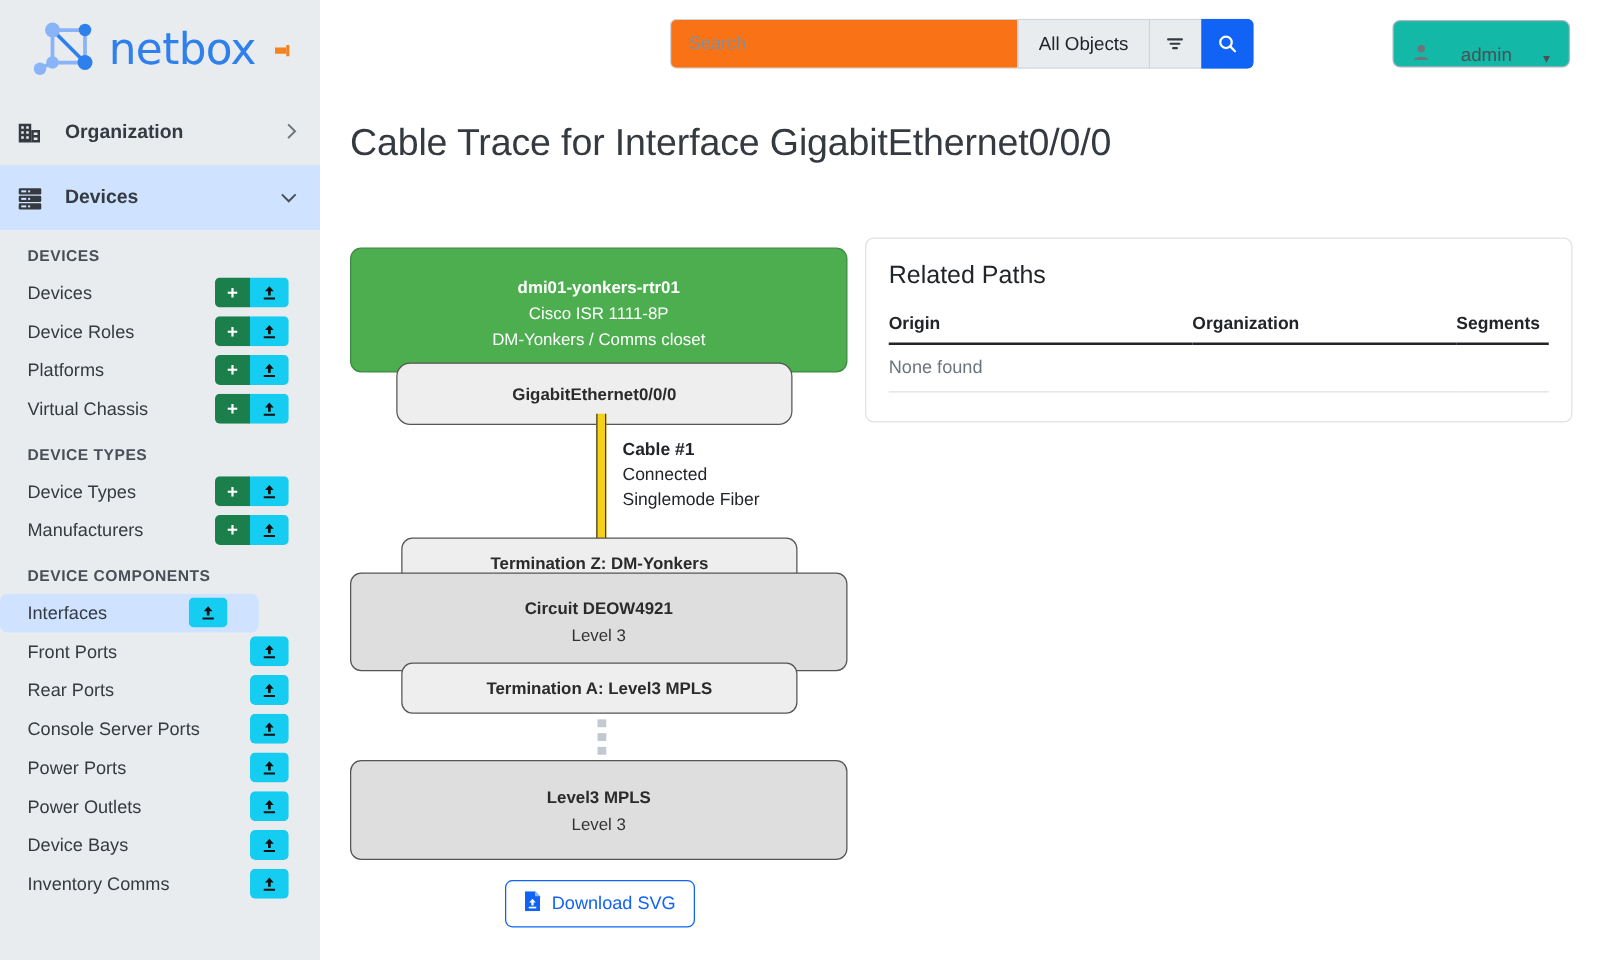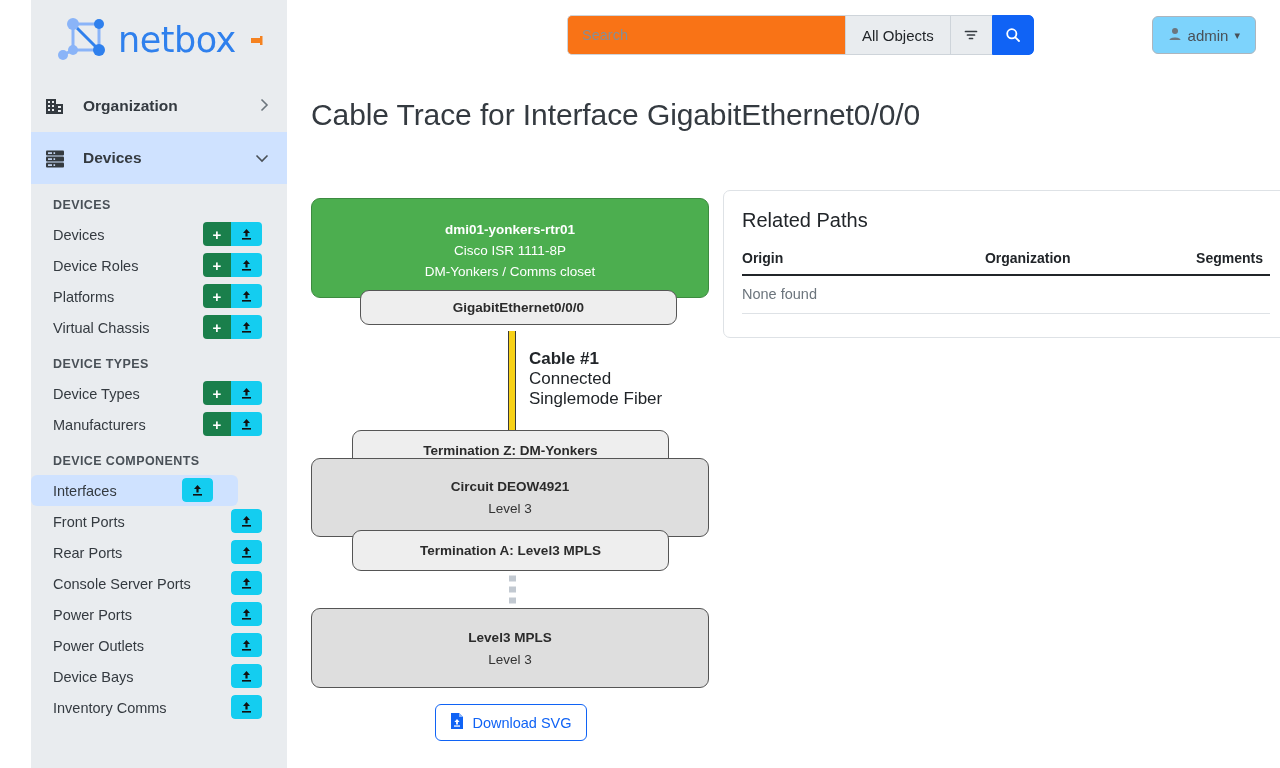--- a/index.html
+++ b/index.html
@@ -6,21 +6,21 @@
   html, body {
     margin: 0; padding: 0;
     width: 1280px; height: 768px;
     overflow: hidden;
     background: #ffffff;
     font-family: "Liberation Sans", sans-serif;
     color: #212529;
   }
 
   
-  #app { display: flex; width: 1280px; height: 768px; padding-left: 31px; }
+  #app { display: flex; width: 1280px; height: 768px; }
 
   
   #sidebar {
     width: 256px; height: 768px;
     background: #e9ecef;
     flex: 0 0 256px;
     overflow: hidden;
     position: relative;
   }
   .brand {
@@ -120,25 +120,25 @@
   }
   .search-go {
     display: flex; align-items: center; justify-content: center;
     background: #1063f5; width: 42px; cursor: pointer;
     border: 1px solid #1063f5;
     border-radius: 0 5px 5px 0;
   }
 
   .user-menu {
     margin-left: auto;
-    display: flex; align-items: center; gap: 6px;
+    display: flex; align-items: flex-end; gap: 25px;
     border: 1px solid #adb5bd; border-radius: 6px;
     height: 38px; padding: 0 15px;
     font-size: 15px; color: #495057; cursor: pointer;
-    background: #7dd3fc;
+    background: #14b8a6;
   }
 
   .page-title {
     font-size: 30px; font-weight: 400; color: #343a40;
     padding: 8px 0 0 24px;
     letter-spacing: -0.1px;
   }
 
   .content { display: flex; padding: 38px 20px 0 24px; gap: 12px; }
 
@@ -174,21 +174,21 @@
 
   .cable-line {
     position: absolute;
     width: 8px;
     background: #f7d117;
     border-left: 1px solid #3a3a3a;
     border-right: 1px solid #3a3a3a;
   }
   .cable-label {
     position: absolute;
-    font-size: 17px; color: #212529; line-height: 20px;
+    font-size: 14px; color: #212529; line-height: 20px;
     white-space: nowrap;
   }
   .cable-label b { font-weight: 700; }
 
   .dash-line {
     position: absolute;
     width: 7px;
     background-image: linear-gradient(#c2c9d1 55%, rgba(255,255,255,0) 0%);
     background-position: left;
     background-size: 7px 11px;
@@ -516,21 +516,21 @@
 
       <div class="trace-col">
         <div class="trace-svg-area">
 
           <div class="node node-device" style="left:0px; top:8px; width:398px; height:100px; padding-top:4px;">
             <div class="n-title">dmi01-yonkers-rtr01</div>
             <div class="n-sub">Cisco ISR 1111-8P</div>
             <div class="n-sub">DM-Yonkers / Comms closet</div>
           </div>
 
-          <div class="node node-term" style="left:49px; top:100px; width:317px; height:35px;">
+          <div class="node node-term" style="left:37px; top:100px; width:317px; height:50px;border-radius:11px;">
             <div class="n-title">GigabitEthernet0/0/0</div>
           </div>
 
           <div class="cable-line" style="left:197px; top:141px; height:108px;"></div>
           <div class="cable-label" style="left:218px; top:159px;">
             <div><b>Cable #1</b></div>
             <div>Connected</div>
             <div>Singlemode Fiber</div>
           </div>
 

